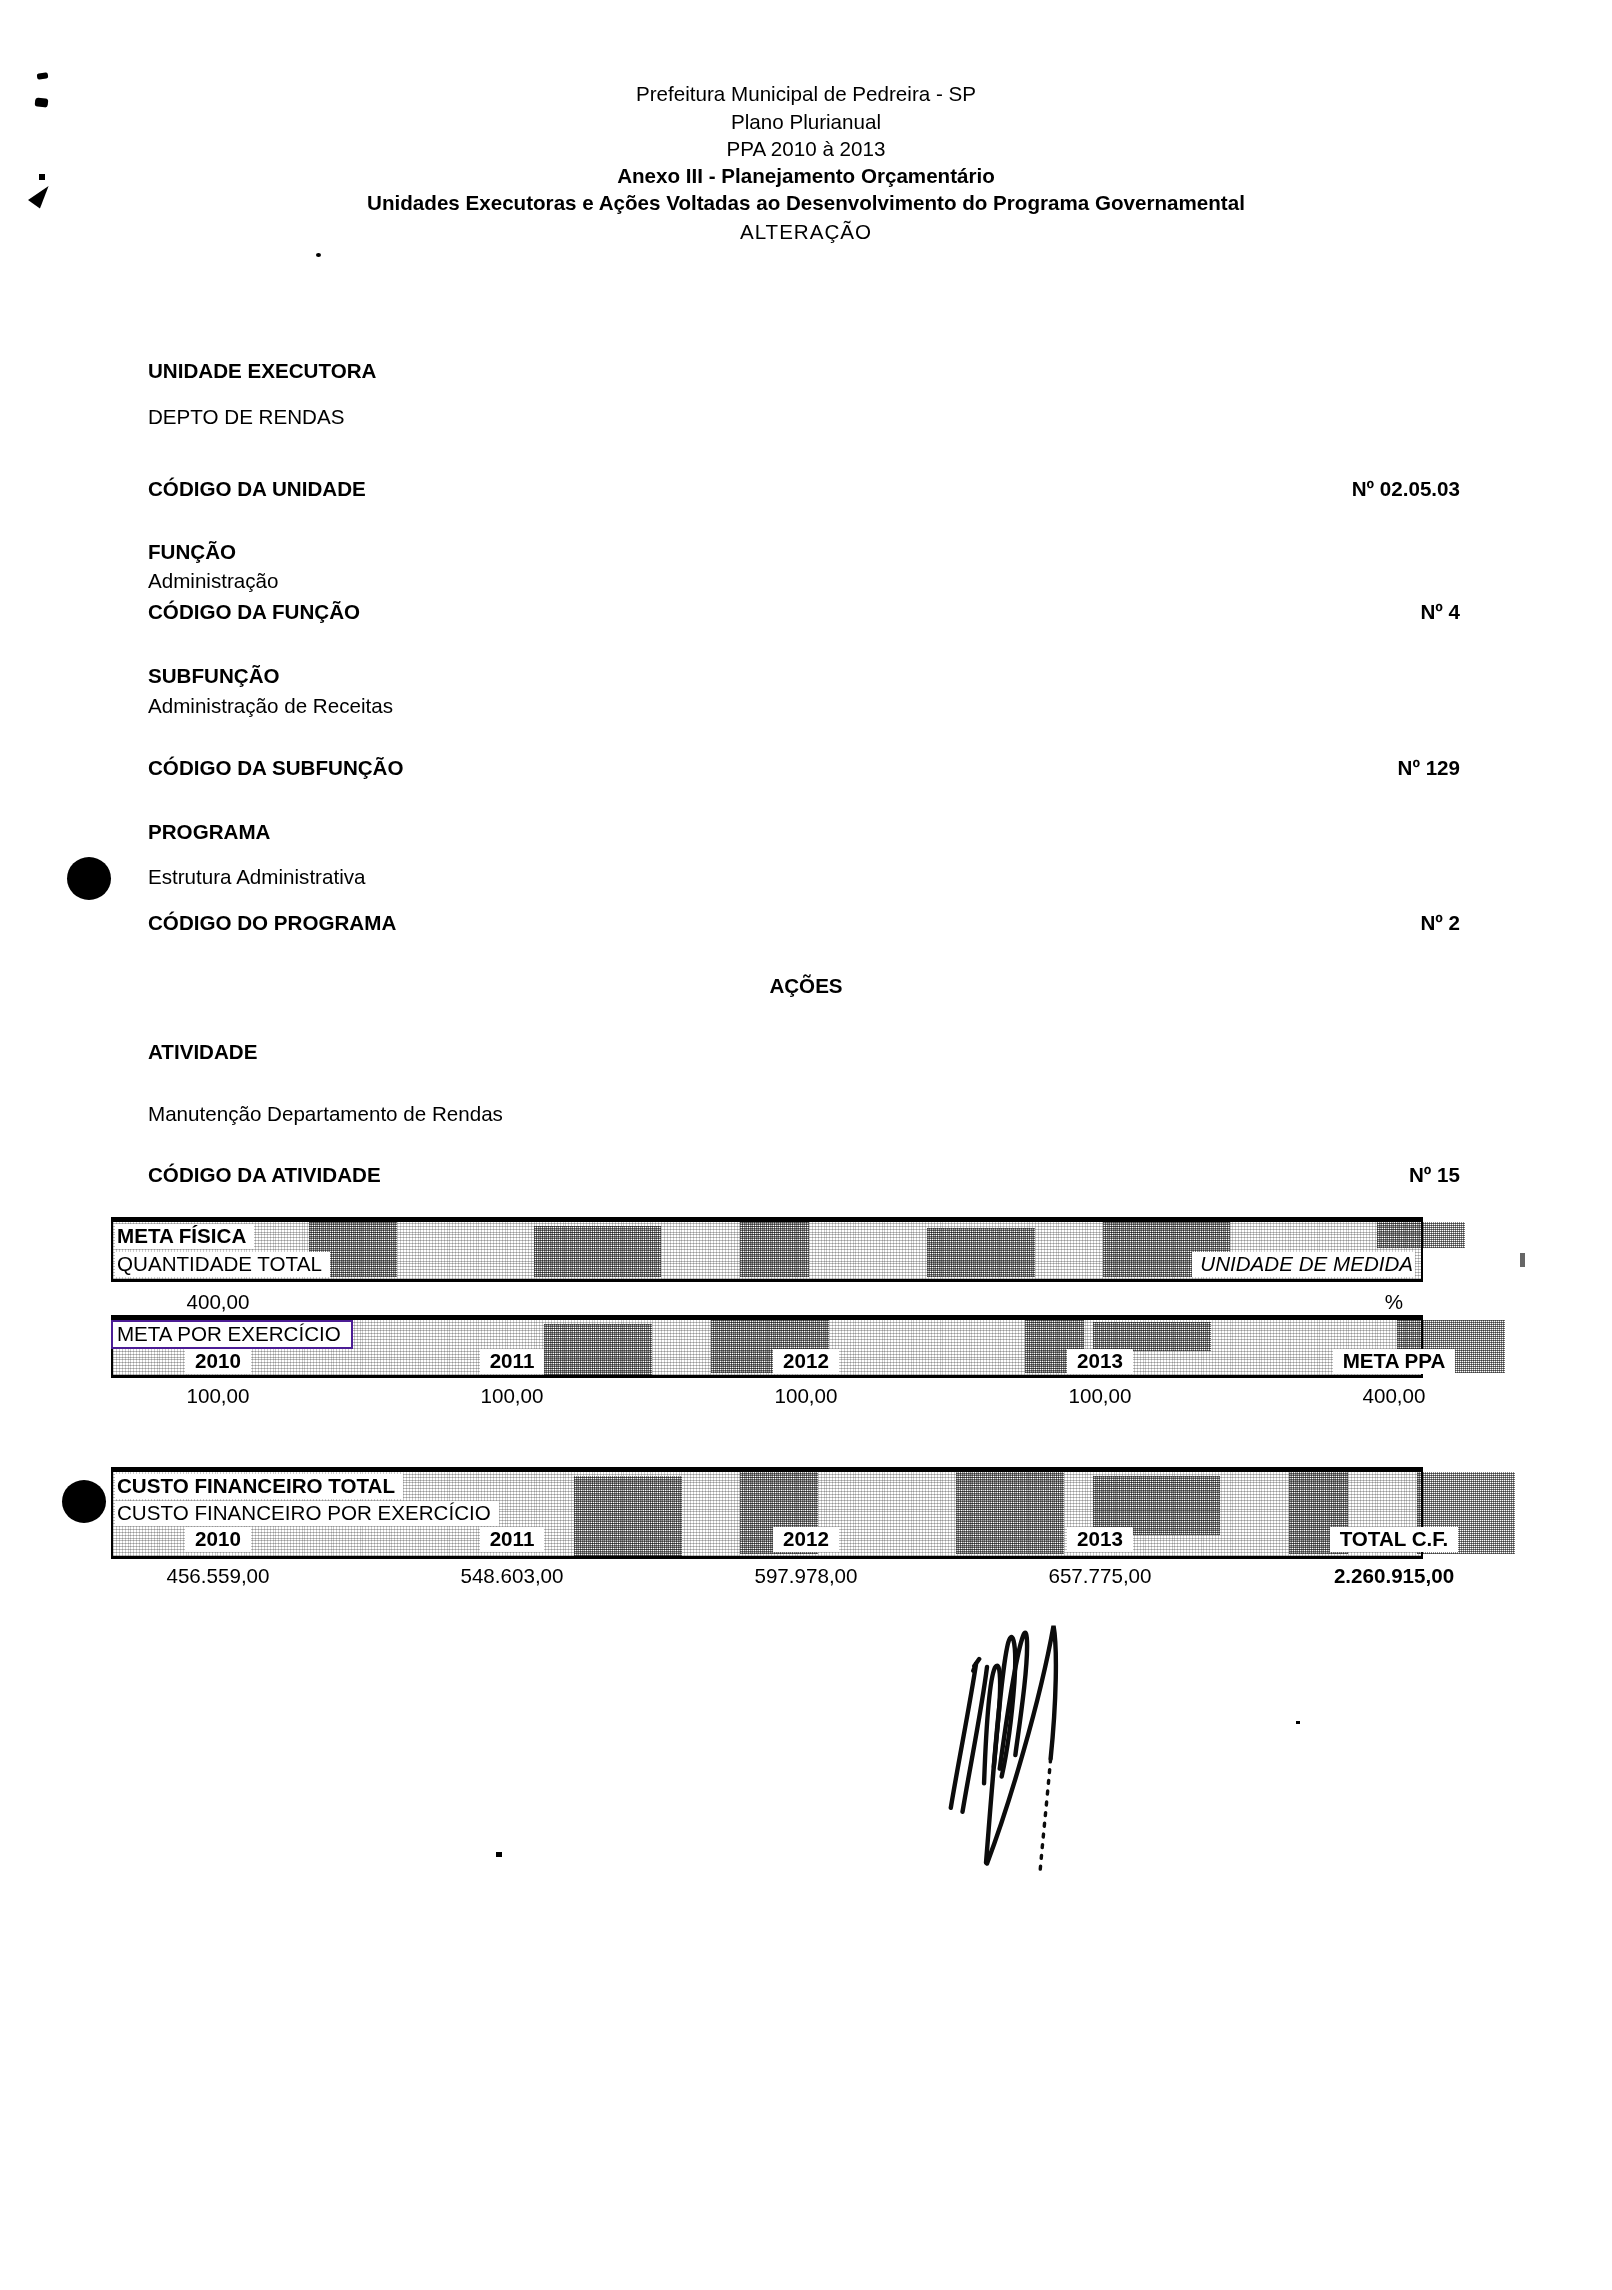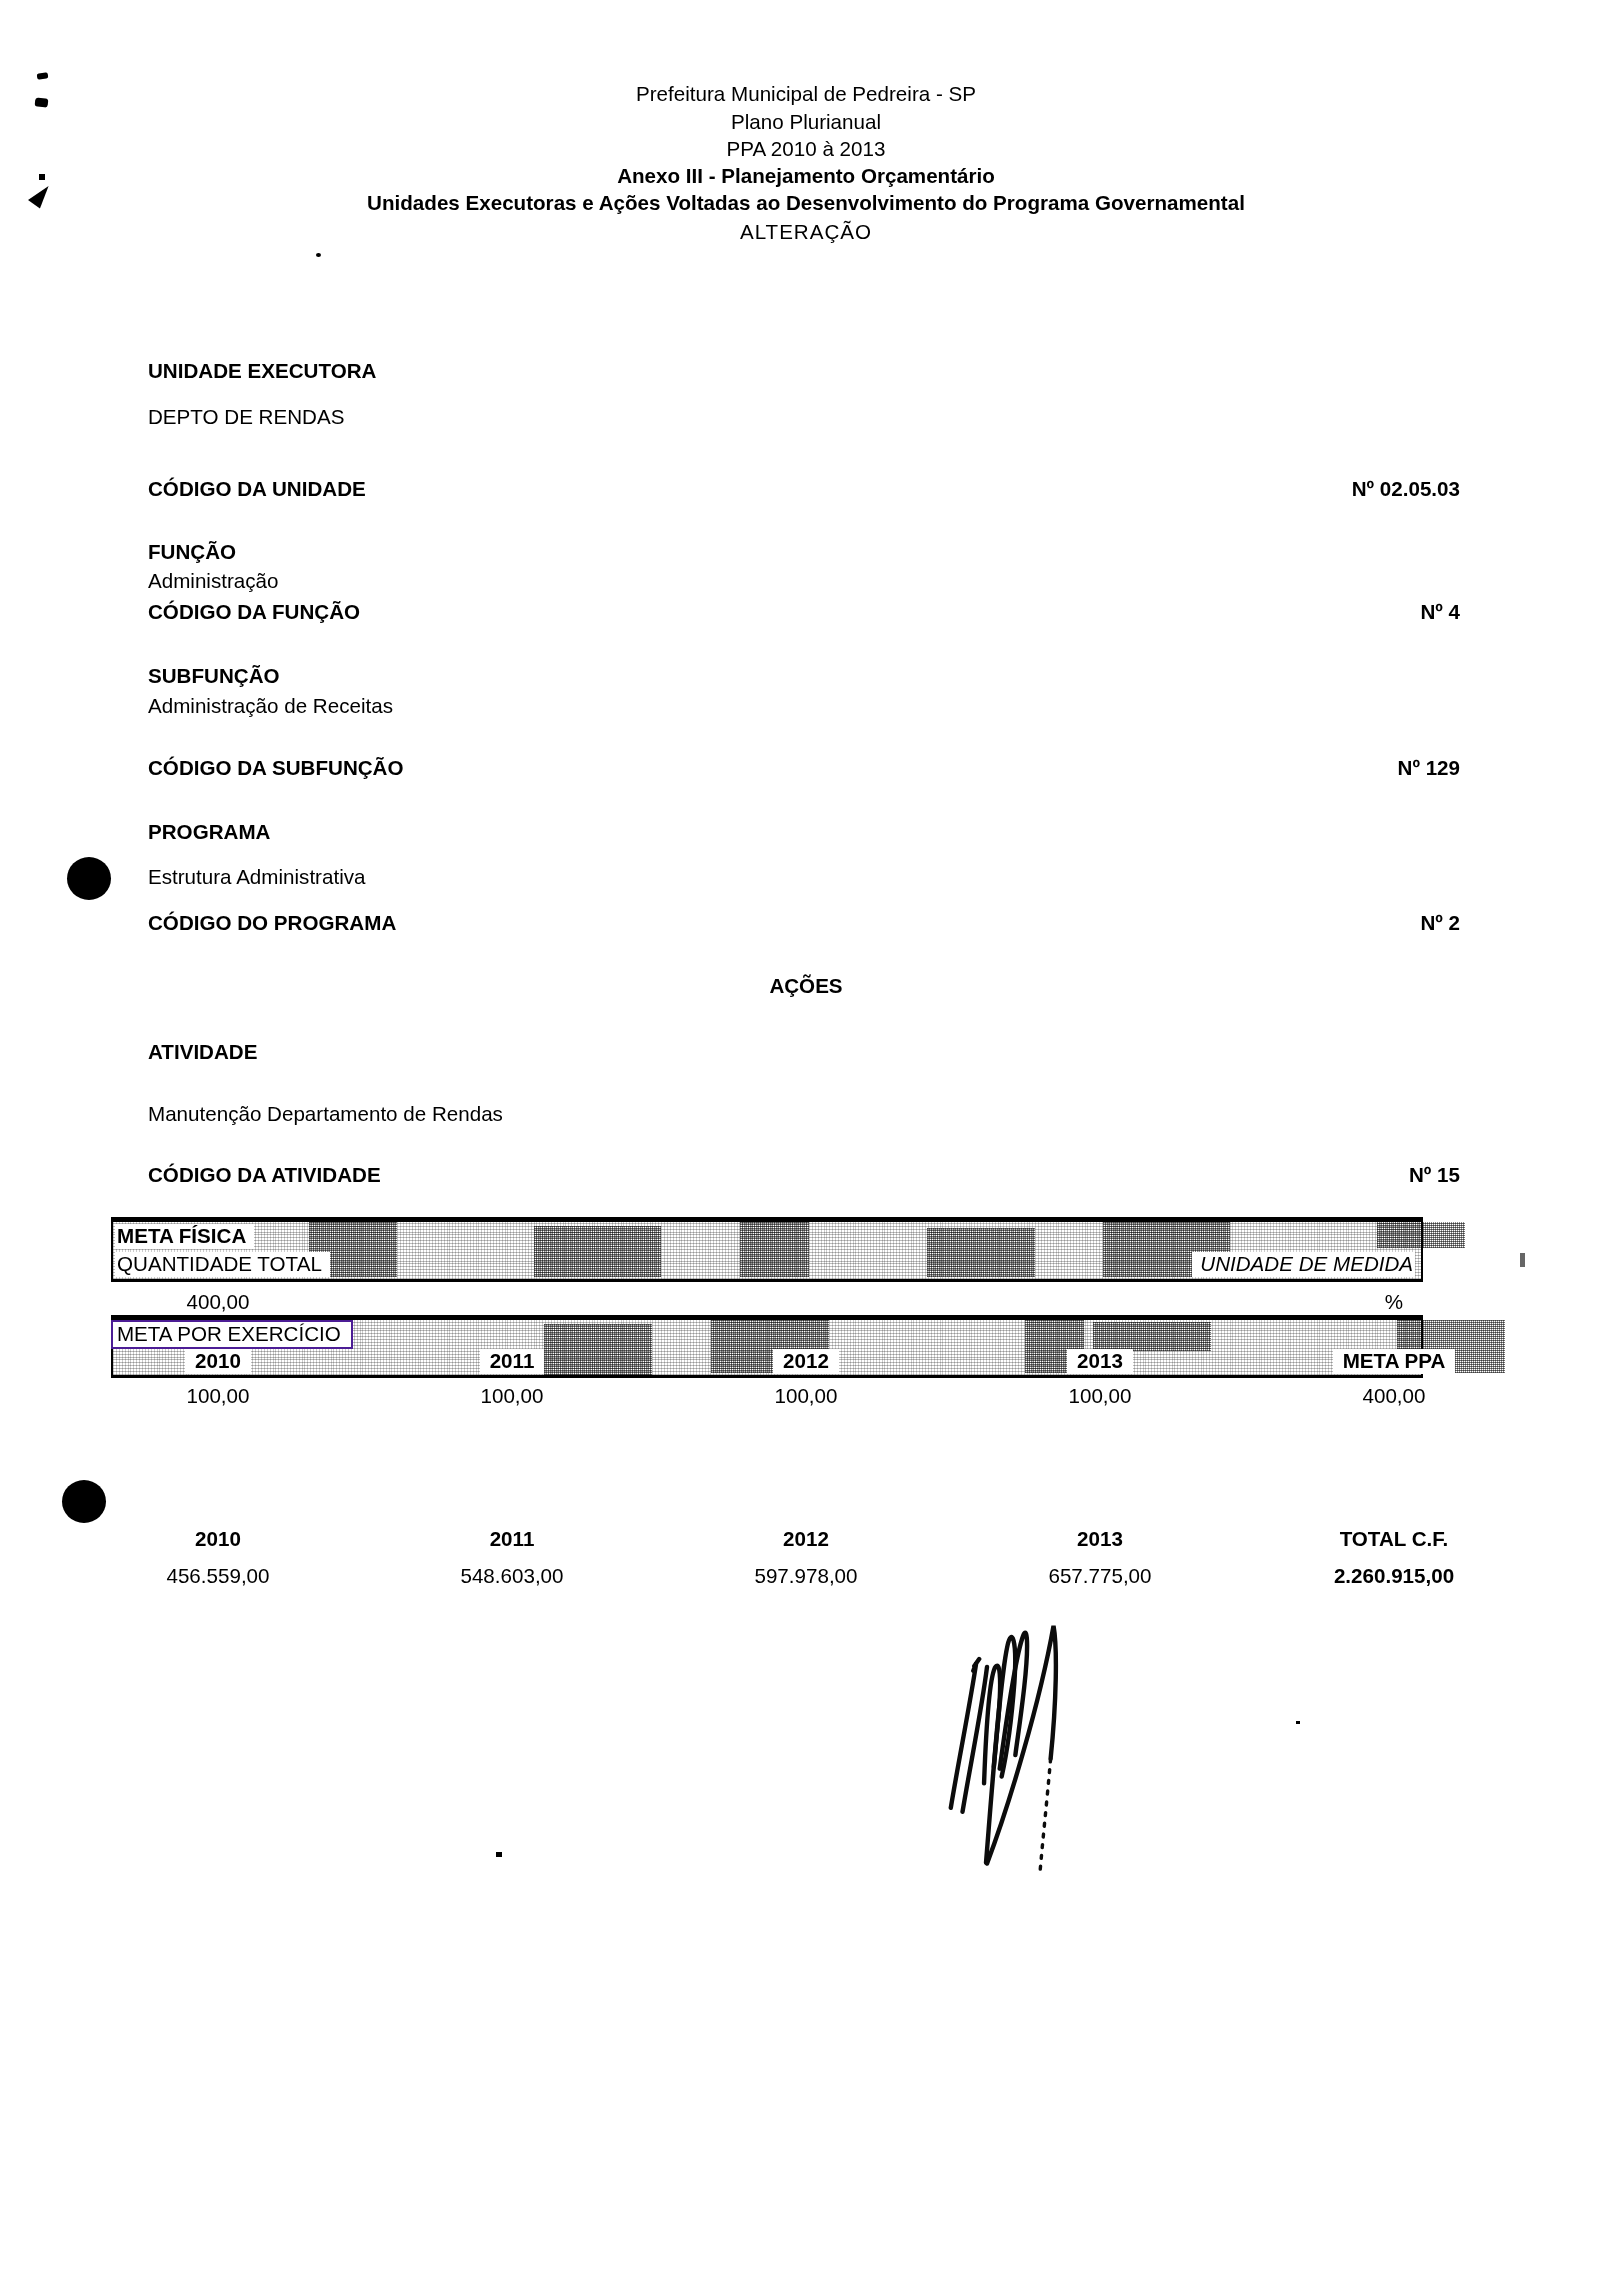--- a/index.html
+++ b/index.html
@@ -138,20 +138,31 @@
     <div class="cell"><span>META PPA</span></div>
   </div>
   <div class="cols" style="top:1384px;">
     <div class="cell">100,00</div>
     <div class="cell">100,00</div>
     <div class="cell">100,00</div>
     <div class="cell">100,00</div>
     <div class="cell">400,00</div>
   </div>
 
+  <div class="box" style="top:1467px;height:92px;">
+    <div class="noisefill"></div>
+    <div class="noise-dark" style="left:461px;top:3.9px;width:108px;height:82px;"></div>
+    <div class="noise-dark" style="left:627px;top:0;width:78px;height:82px;"></div>
+    <div class="noise-dark" style="left:843px;top:0;width:108px;height:82px;"></div>
+    <div class="noise-dark" style="left:980px;top:3.9px;width:127px;height:59px;"></div>
+    <div class="noise-dark" style="left:1176px;top:0;width:59px;height:82px;"></div>
+    <div class="noise-dark" style="left:1304px;top:0;width:98px;height:82px;"></div>
+    <div class="chip b" style="left:2px;top:2px;">CUSTO FINANCEIRO TOTAL</div>
+    <div class="chip" style="left:2px;top:29px;">CUSTO FINANCEIRO POR EXERCÍCIO</div>
+  </div>
   <div class="cols inbox" style="top:1527px;">
     <div class="cell"><span>2010</span></div>
     <div class="cell"><span>2011</span></div>
     <div class="cell"><span>2012</span></div>
     <div class="cell"><span>2013</span></div>
     <div class="cell"><span>TOTAL C.F.</span></div>
   </div>
   <div class="cols" style="top:1564px;">
     <div class="cell">456.559,00</div>
     <div class="cell">548.603,00</div>

